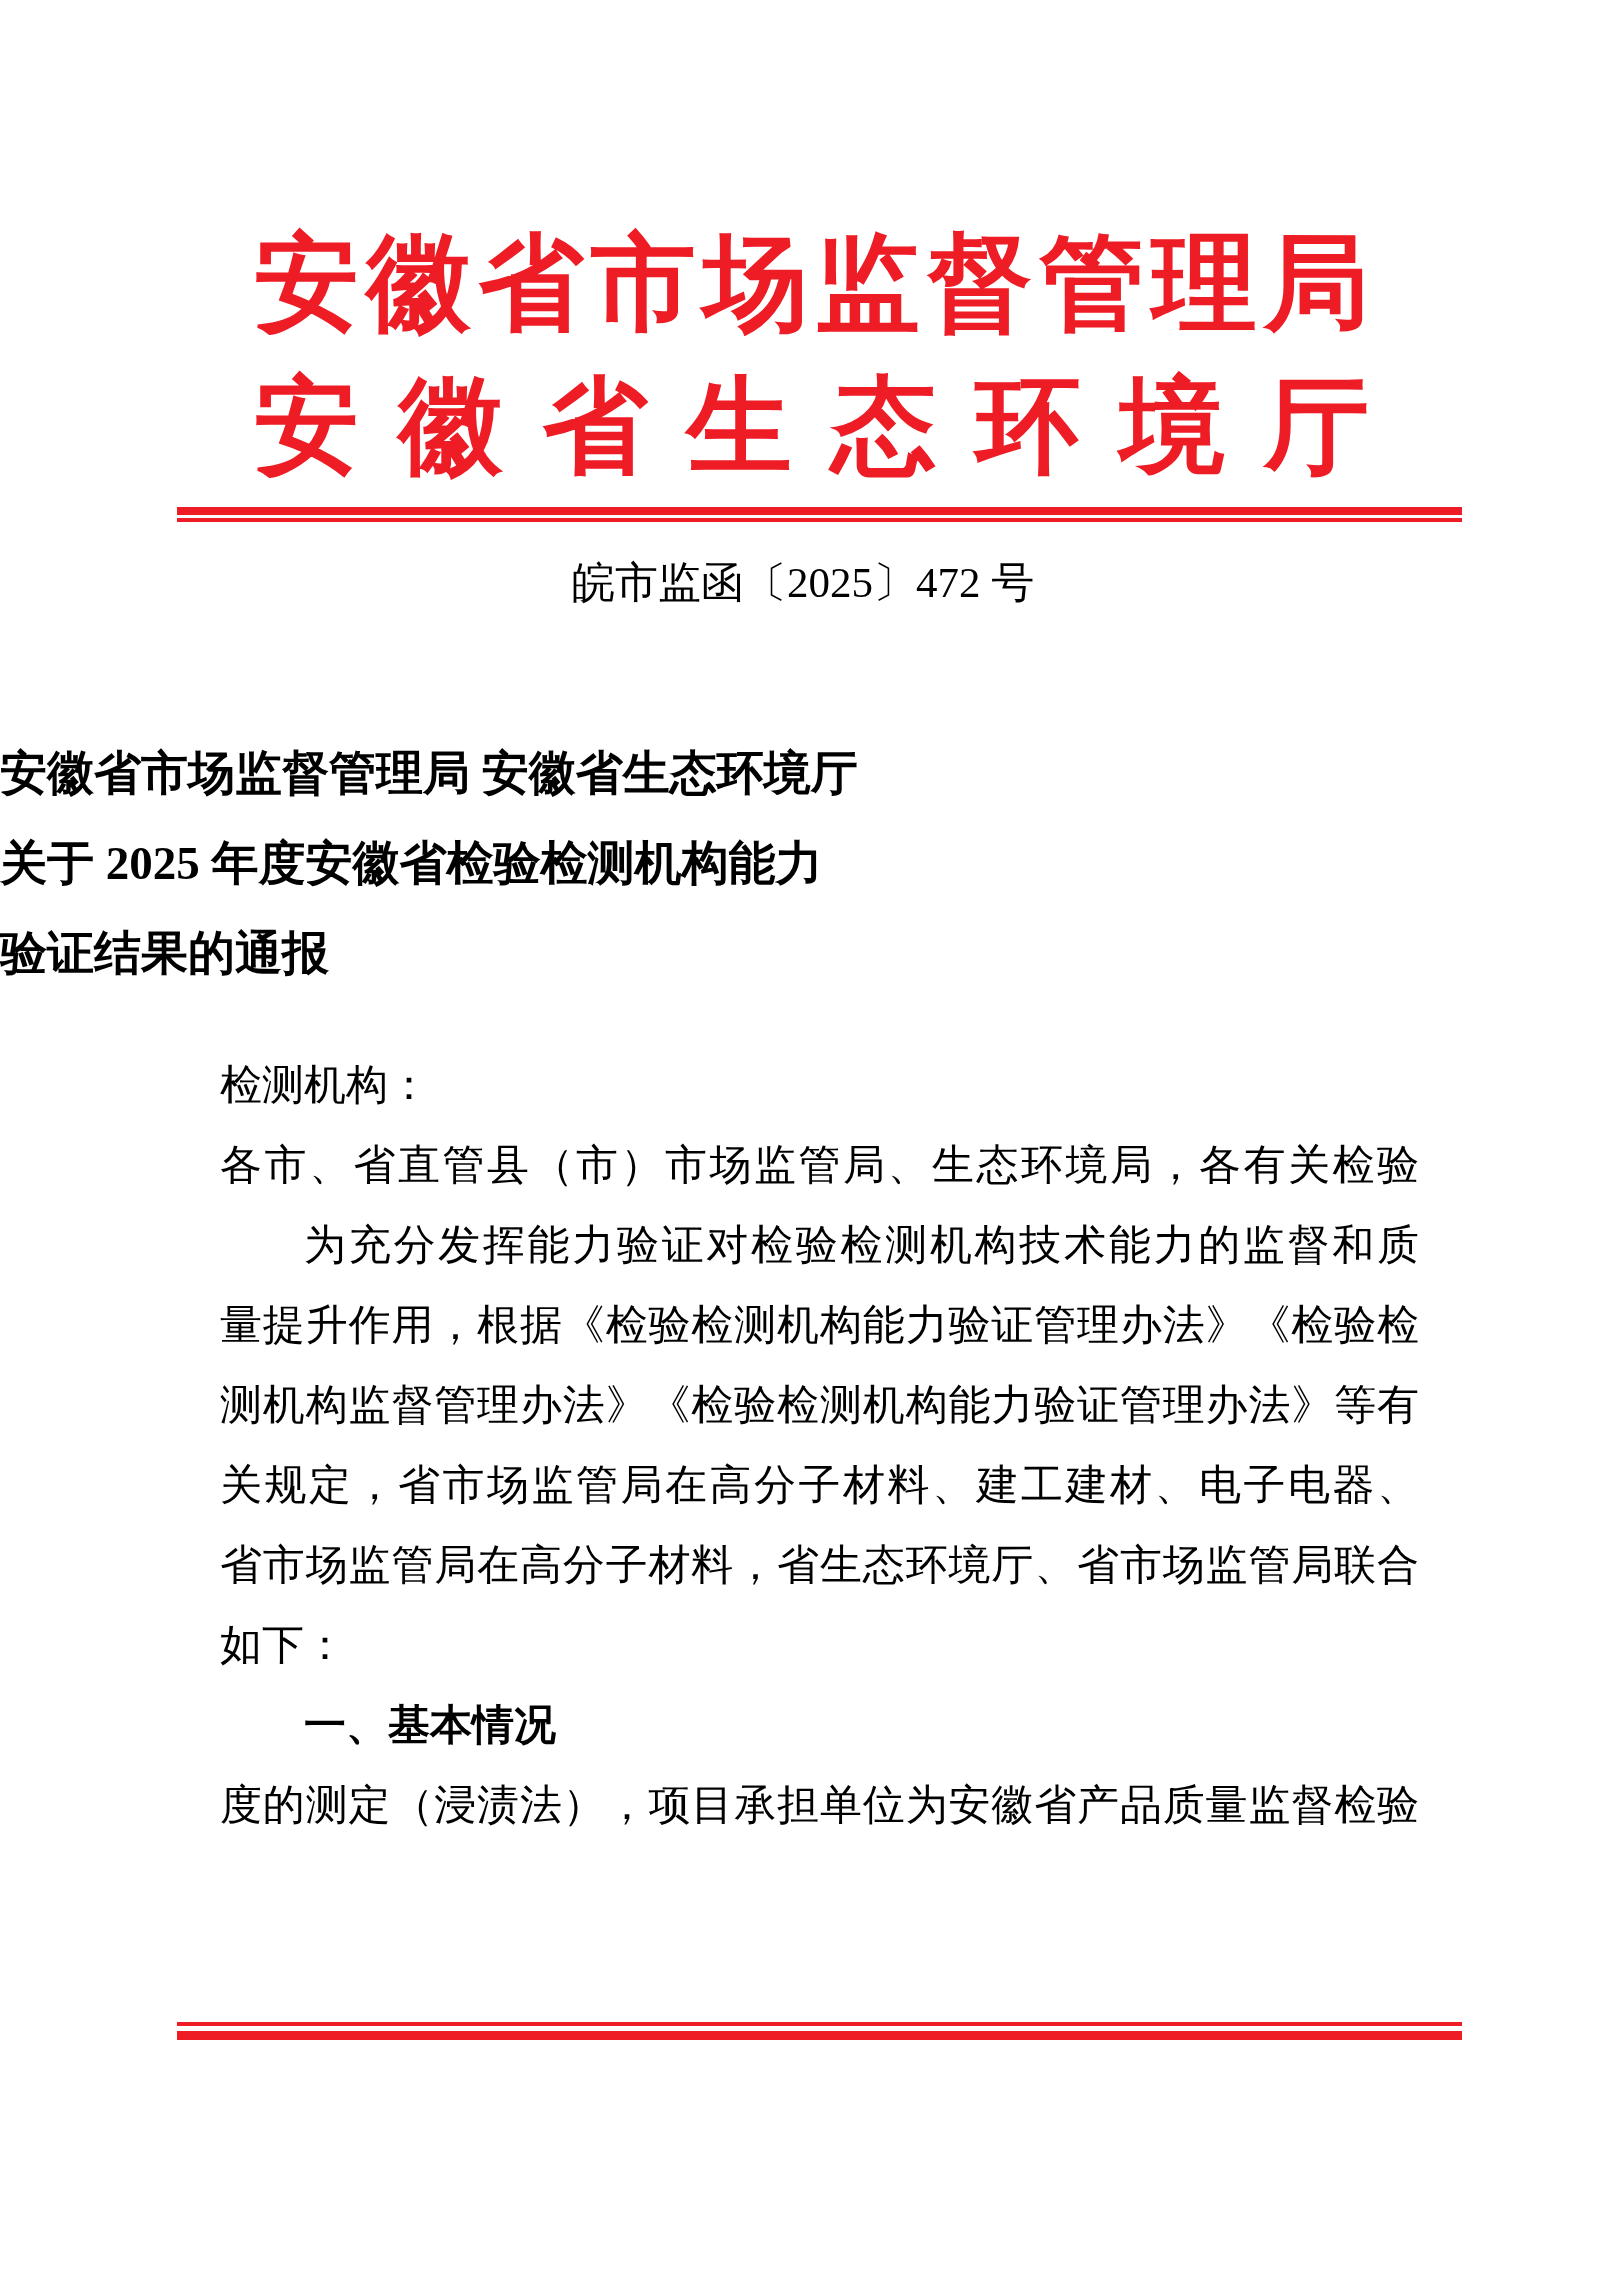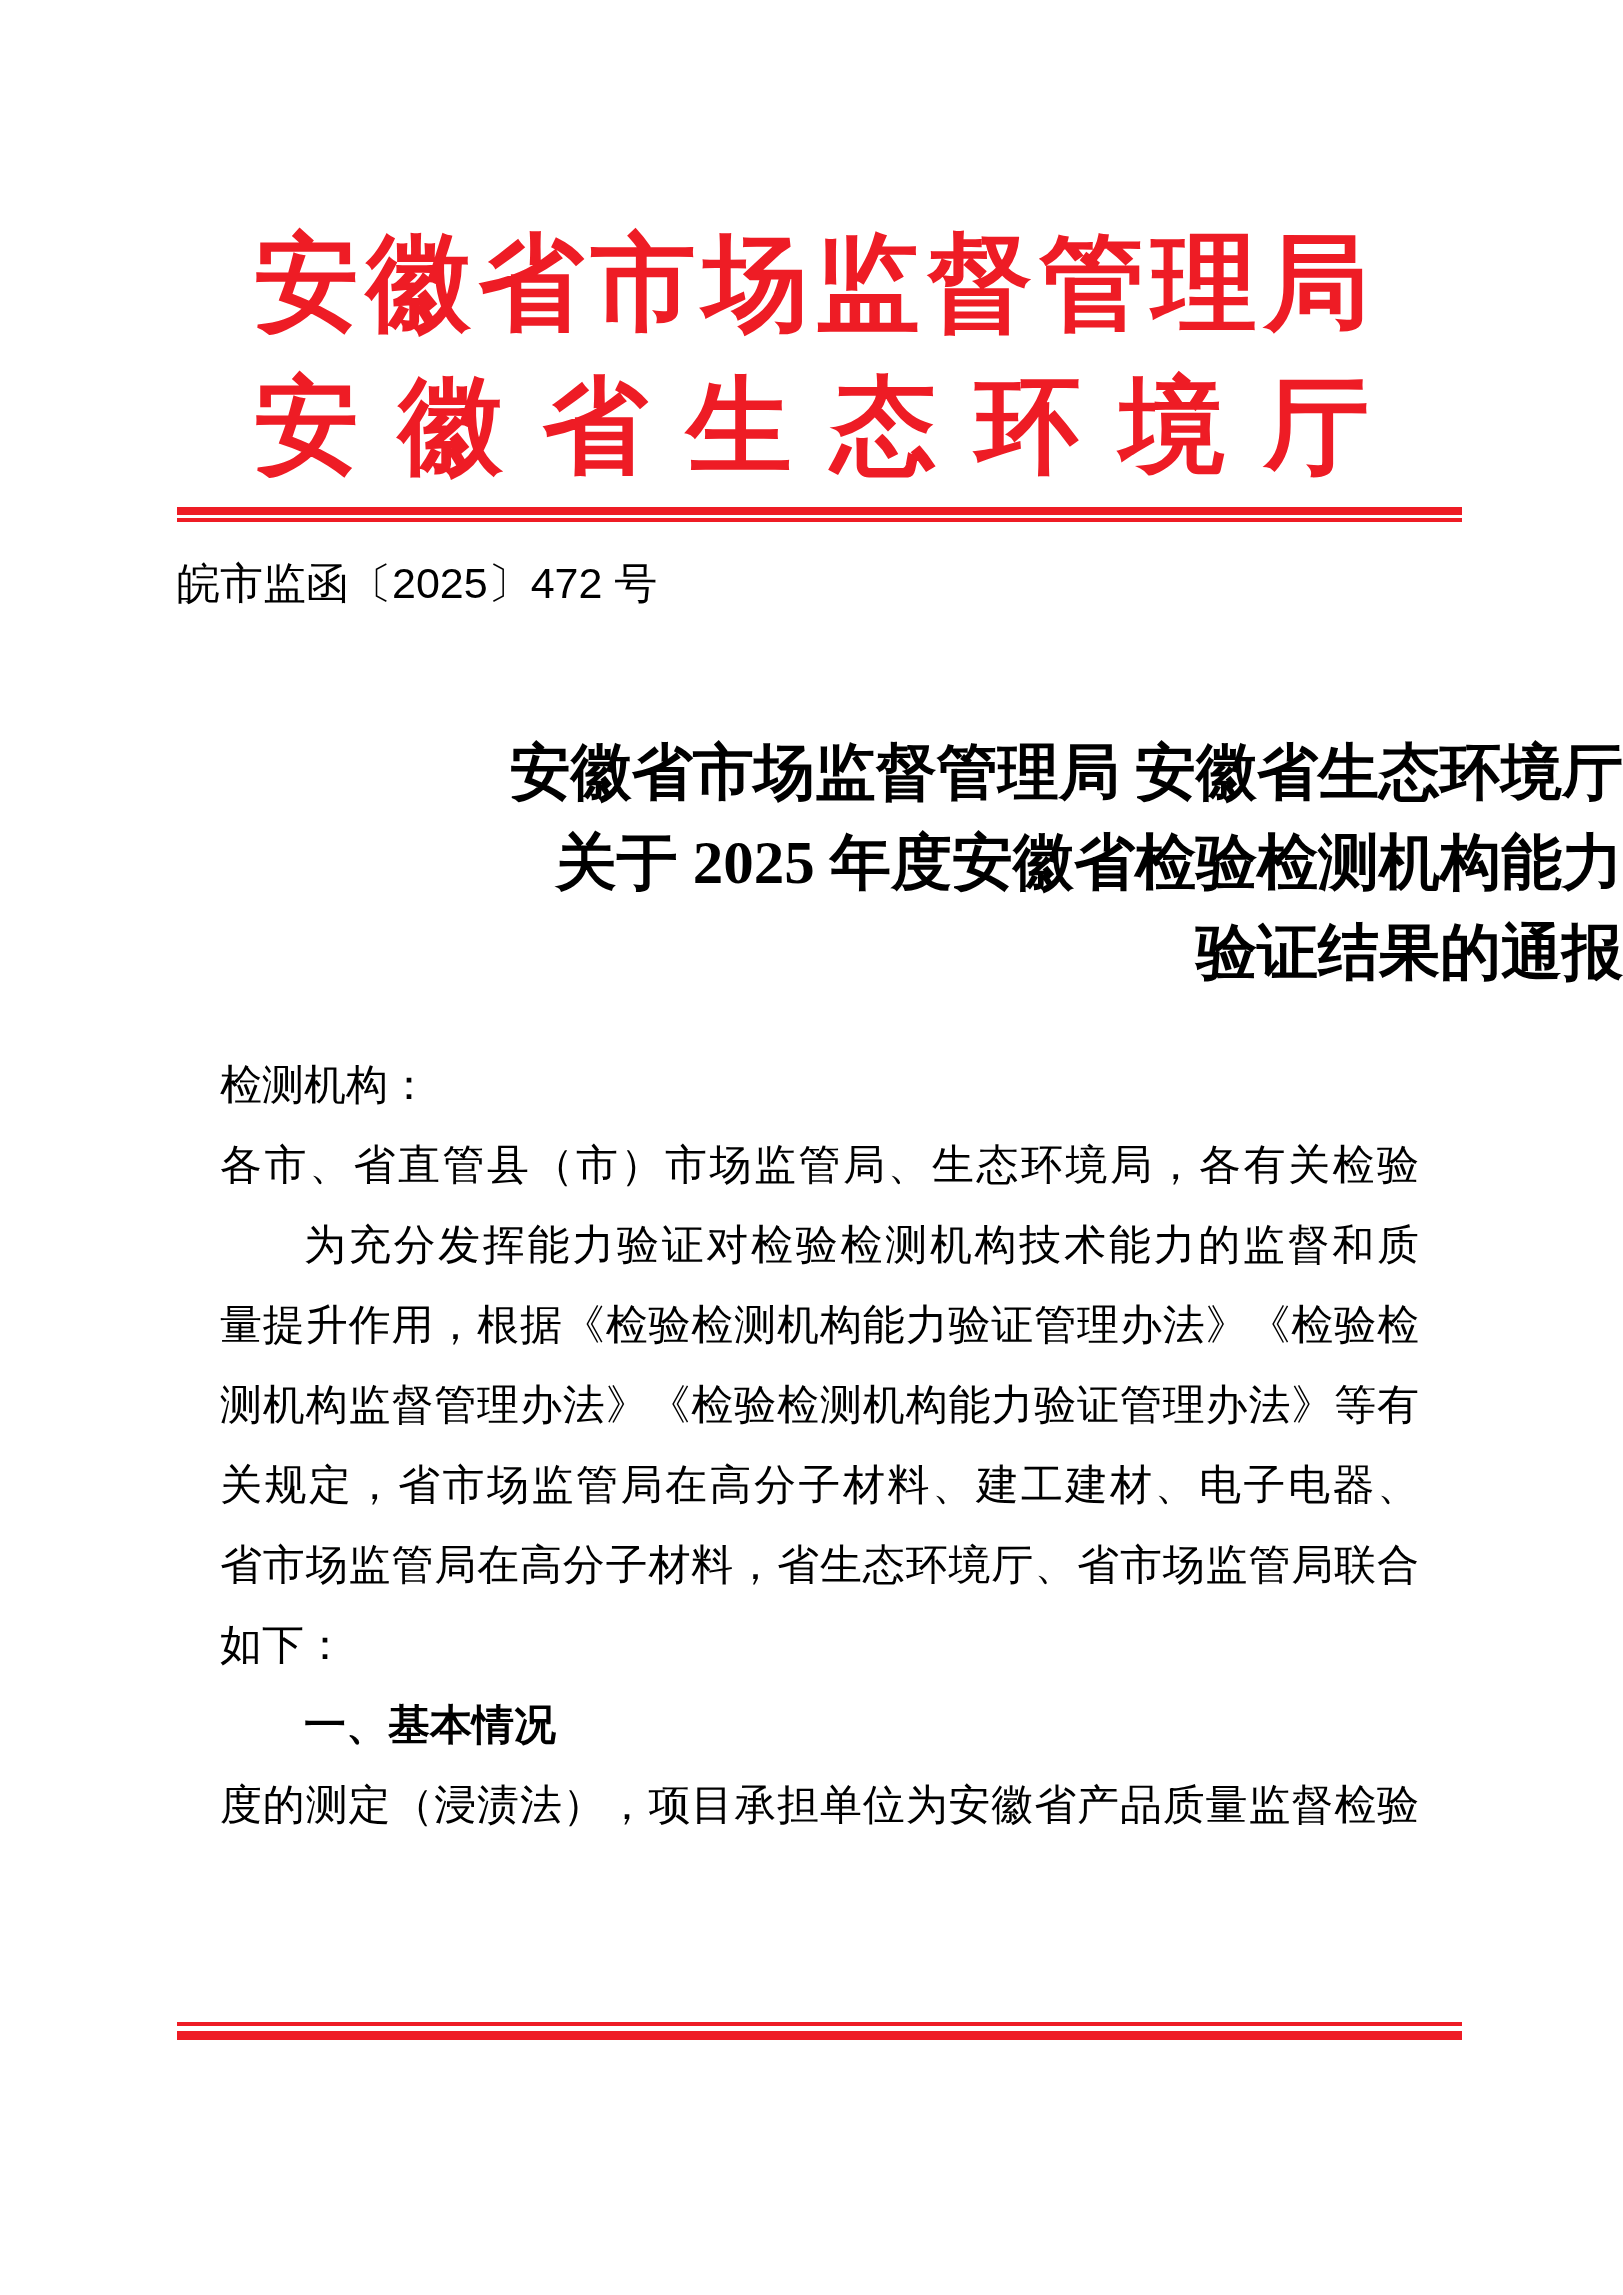--- a/index.html
+++ b/index.html
@@ -27,30 +27,30 @@
   
   .rule{position:absolute;left:177px;width:1285px;background:#ee1c25;}
   .rule-top-thick{top:507px;height:8.2px;}
   .rule-top-thin{top:518px;height:3.6px;}
   .rule-bottom-thin{top:2022px;height:3.6px;}
   .rule-bottom-thick{top:2031px;height:8.7px;}
   
   .doc-number{
     position:absolute;top:555px;left:177px;width:1285px;
     box-sizing:border-box;padding-right:33px;
-    text-align:left;
+    text-align:center;
     font-size:43px;line-height:56px;
-    font-family:Liberation Sans, sans-serif;
+    font-family:Liberation Serif, serif;
   }
   
   .title{
     position:absolute;top:728px;left:0;width:1623px;
-    text-align:right;
+    text-align:left;
     font-weight:700;
-    font-size:61px;line-height:90px;
+    font-size:47px;line-height:90px;
     font-family:"Liberation Serif","DejaVu Serif",serif;
   }
   
   .body-block{
     position:absolute;top:1045px;left:220px;width:1199px;
     font-size:42px;
     font-family:"Liberation Serif","DejaVu Serif",serif;
   }
   .b-line{
     height:80px;line-height:80px;

